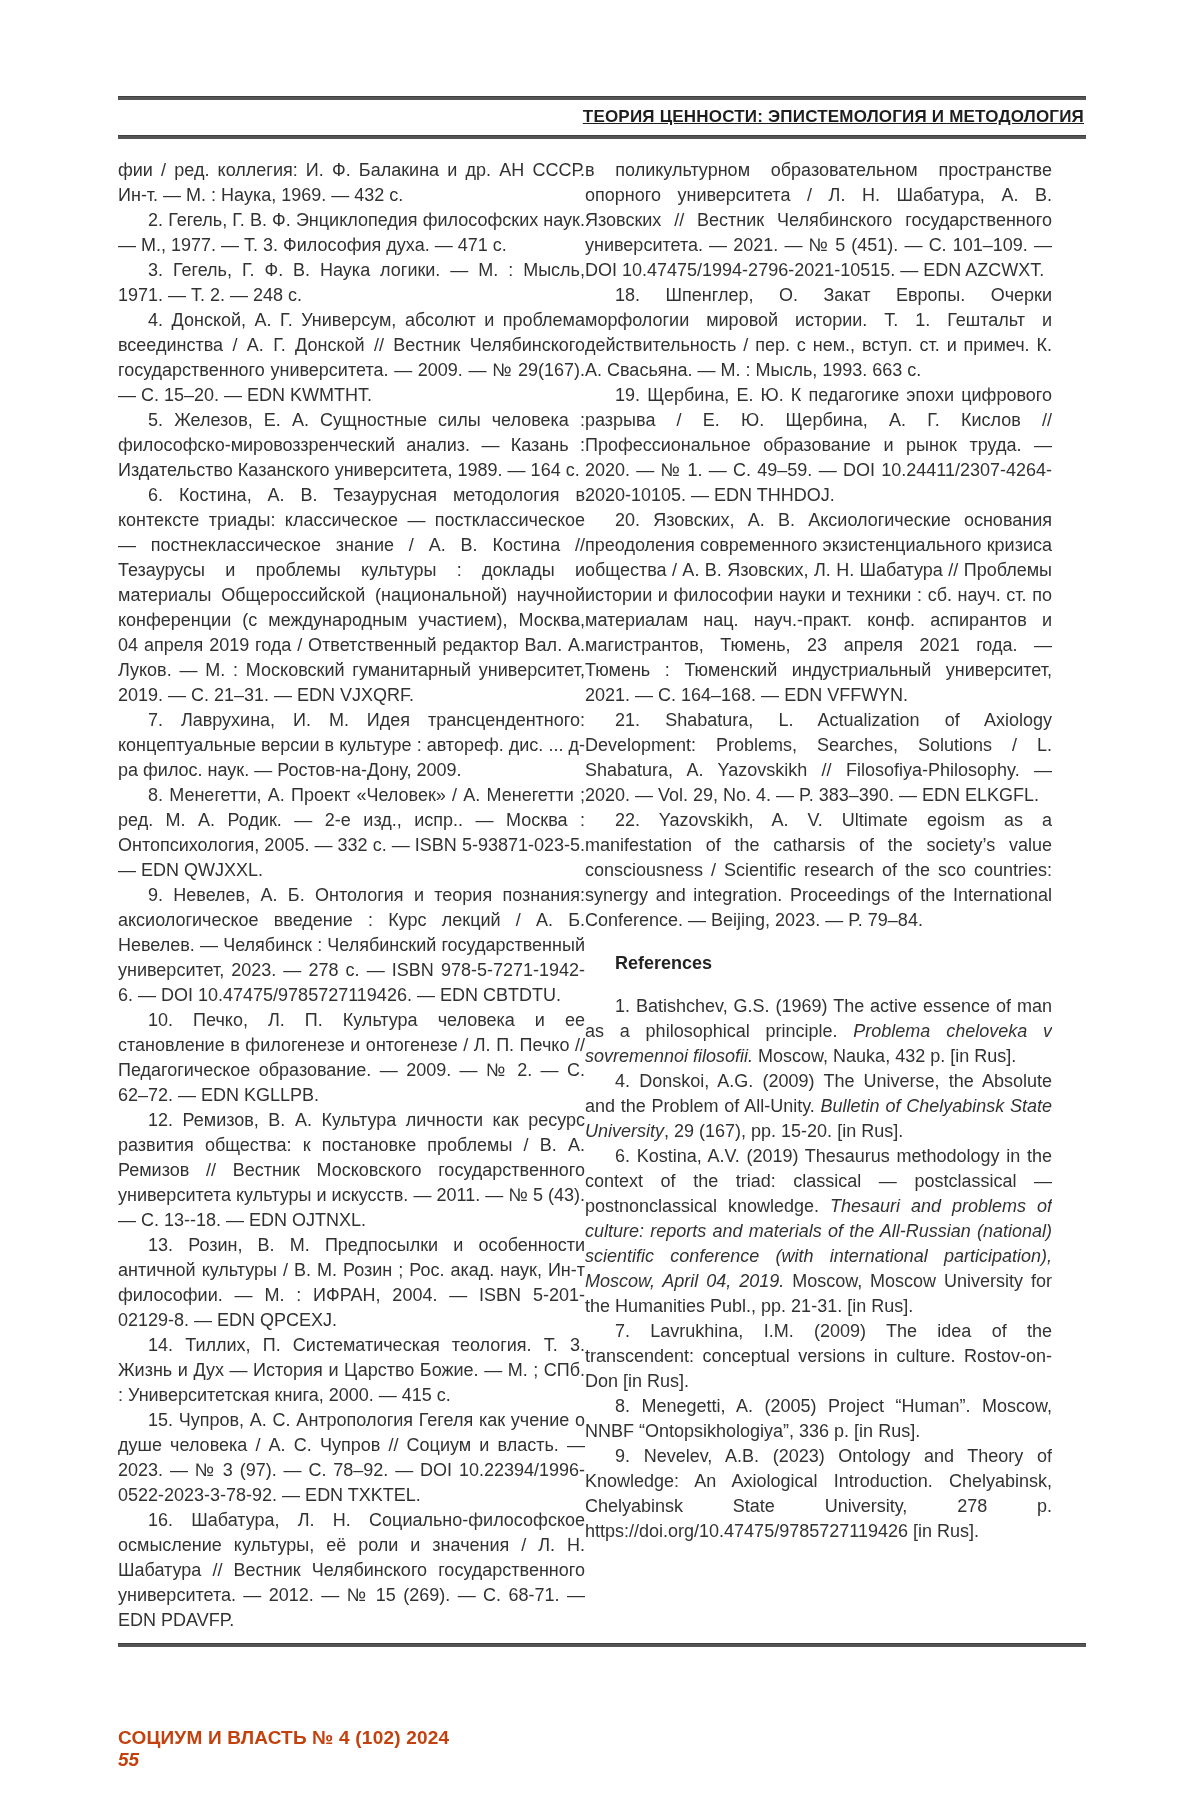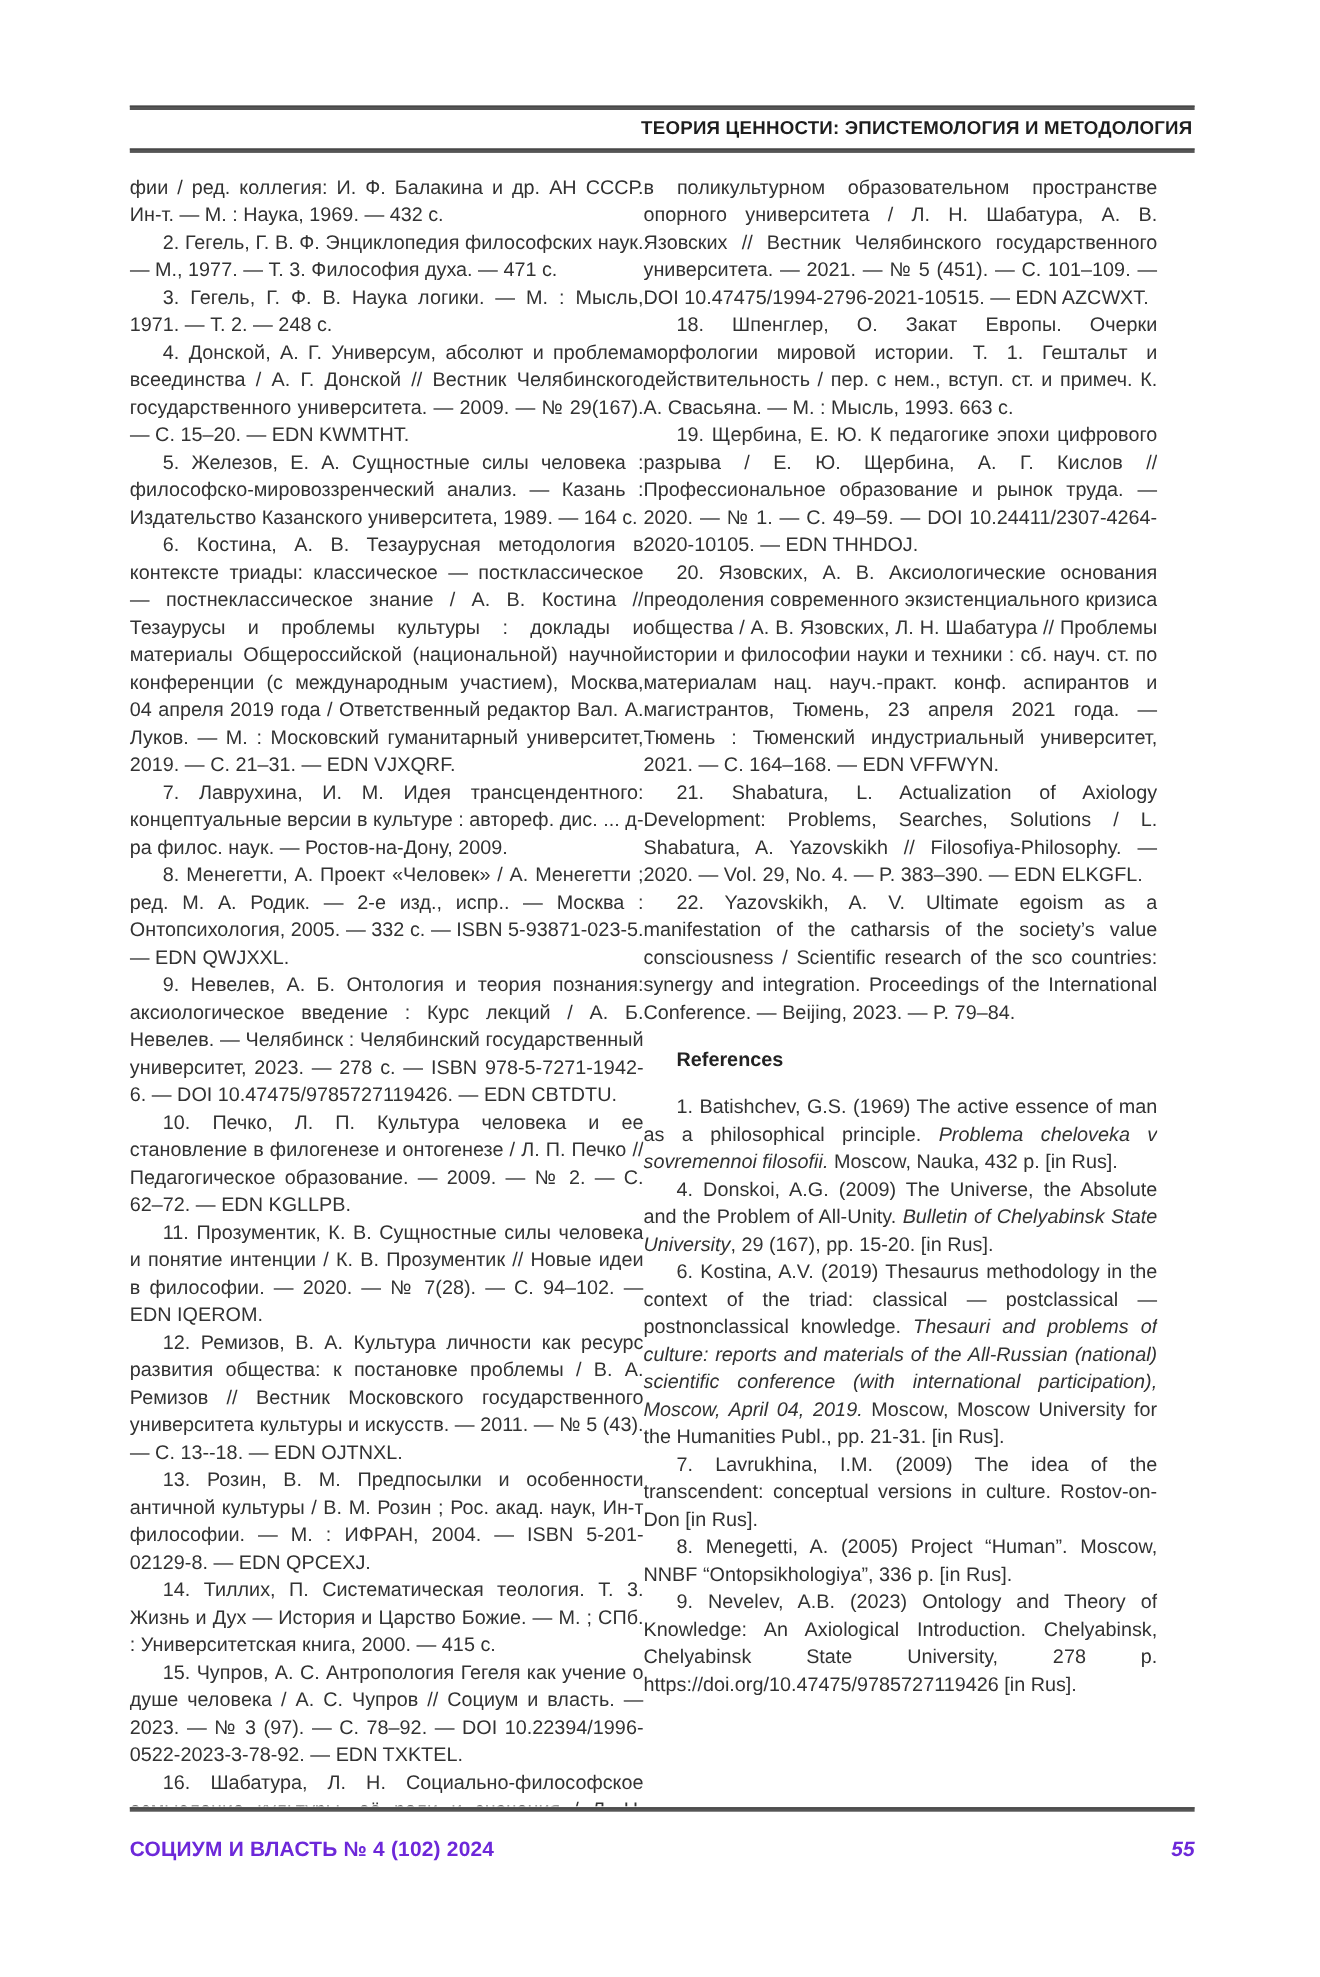--- a/index.html
+++ b/index.html
@@ -24,20 +24,21 @@
     background: #555555;
     border-top: 1px solid #3f3f3f;
   }
   .running-head-title {
     text-align: right;
     font-weight: 700;
     font-size: 17px;
     letter-spacing: 0.2px;
     color: #1e1e1e;
     padding: 7px 2px 8px 0;
+    text-decoration: underline;
   }
   
   .columns {
     position: absolute;
     left: 118px;
     top: 158px;
     width: 968px;
     height: 1484px;
     display: flex;
     overflow: hidden;
@@ -64,24 +65,25 @@
   .page-footer {
     position: absolute;
     left: 118px;
     right: 114px;
     top: 1643px;
   }
   .footer-row {
     display: flex;
     justify-content: space-between;
     align-items: baseline;
-    margin-top: 24px;
+    margin-top: 80px;
     font-weight: 700;
     font-size: 19px;
-    color: #6d28d9;
+    color: #c2410c;
+    flex-direction: column;
   }
   .journal-name { letter-spacing: 0.2px; }
   .page-number { letter-spacing: 0; font-style: italic; }
 </style>
 </head>
 <body>
 
 <div class="page">
 
   <div class="running-head">
@@ -95,21 +97,20 @@
         <p class="para no-indent"><span>фии / ред. коллегия: И. Ф. Балакина и др. АН СССР. Ин-т. — М. : Наука, 1969. — 432 с.</span></p>
         <p class="para"><span>2. Гегель, Г. В. Ф. Энциклопедия философских наук. — М., 1977. — Т. 3. Философия духа. — 471 с.</span></p>
         <p class="para"><span>3. Гегель, Г. Ф. В. Наука логики. — М. : Мысль, 1971. — Т. 2. — 248 с.</span></p>
         <p class="para"><span>4. Донской, А. Г. Универсум, абсолют и проблема всеединства / А. Г. Донской // Вестник Челябинского государственного университета. — 2009. — № 29(167). — С. 15–20. — EDN KWMTHT.</span></p>
         <p class="para"><span>5. Железов, Е. А. Сущностные силы человека : философско-мировоззренческий анализ. — Казань : Издательство Казанского университета, 1989. — 164 с.</span></p>
         <p class="para"><span>6. Костина, А. В. Тезаурусная методология в контексте триады: классическое — постклассическое — постнеклассическое знание / А. В. Костина // Тезаурусы и проблемы культуры : доклады и материалы Общероссийской (национальной) научной конференции (с международным участием), Москва, 04 апреля 2019 года / Ответственный редактор Вал. А. Луков. — М. : Московский гуманитарный университет, 2019. — С. 21–31. — EDN VJXQRF.</span></p>
         <p class="para"><span>7. Лаврухина, И. М. Идея трансцендентного: концептуальные версии в культуре : автореф. дис. ... д-ра филос. наук. — Ростов-на-Дону, 2009.</span></p>
         <p class="para"><span>8. Менегетти, А. Проект «Человек» / А. Менегетти ; ред. М. А. Родик. — 2-е изд., испр.. — Москва : Онтопсихология, 2005. — 332 с. — ISBN 5-93871-023-5. — EDN QWJXXL.</span></p>
         <p class="para"><span>9. Невелев, А. Б. Онтология и теория познания: аксиологическое введение : Курс лекций / А. Б. Невелев. — Челябинск : Челябинский государственный университет, 2023. — 278 с. — ISBN 978-5-7271-1942-6. — DOI 10.47475/9785727119426. — EDN CBTDTU.</span></p>
         <p class="para"><span>10. Печко, Л. П. Культура человека и ее становление в филогенезе и онтогенезе / Л. П. Печко // Педагогическое образование. — 2009. — № 2. — С. 62–72. — EDN KGLLPB.</span></p>
-        <p class="para"><span>11. Прозументик, К. В. Сущностные силы человека и понятие интенции / К. В. Прозументик // Новые идеи в философии. — 2020. — № 7(28). — С. 94–102. — EDN IQEROM.</span></p>
         <p class="para"><span>12. Ремизов, В. А. Культура личности как ресурс развития общества: к постановке проблемы / В. А. Ремизов // Вестник Московского государственного университета культуры и искусств. — 2011. — № 5 (43). — С. 13--18. — EDN OJTNXL.</span></p>
         <p class="para"><span>13. Розин, В. М. Предпосылки и особенности античной культуры / В. М. Розин ; Рос. акад. наук, Ин-т философии. — М. : ИФРАН, 2004. — ISBN 5-201-02129-8. — EDN QPCEXJ.</span></p>
         <p class="para"><span>14. Тиллих, П. Систематическая теология. Т. 3. Жизнь и Дух — История и Царство Божие. — М. ; СПб. : Университетская книга, 2000. — 415 с.</span></p>
         <p class="para"><span>15. Чупров, А. С. Антропология Гегеля как учение о душе человека / А. С. Чупров // Социум и власть. — 2023. — № 3 (97). — С. 78–92. — DOI 10.22394/1996-0522-2023-3-78-92. — EDN TXKTEL.</span></p>
         <p class="para"><span>16. Шабатура, Л. Н. Социально-философское осмысление культуры, её роли и значения / Л. Н. Шабатура // Вестник Челябинского государственного университета. — 2012. — № 15 (269). — С. 68-71. — EDN PDAVFP.</span></p>
       </div>
     <div class="column">
         <p class="para no-indent"><span>в поликультурном образовательном пространстве опорного университета / Л. Н. Шабатура, А. В. Язовских // Вестник Челябинского государственного университета. — 2021. — № 5 (451). — С. 101–109. — DOI 10.47475/1994-2796-2021-10515. — EDN AZCWXT.</span></p>
         <p class="para"><span>18. Шпенглер, О. Закат Европы. Очерки морфологии мировой истории. Т. 1. Гештальт и действительность / пер. с нем., вступ. ст. и примеч. К. А. Свасьяна. — М. : Мысль, 1993. 663 с.</span></p>
         <p class="para"><span>19. Щербина, Е. Ю. К педагогике эпохи цифрового разрыва / Е. Ю. Щербина, А. Г. Кислов // Профессиональное образование и рынок труда. — 2020. — № 1. — С. 49–59. — DOI 10.24411/2307-4264-2020-10105. — EDN THHDOJ.</span></p>

